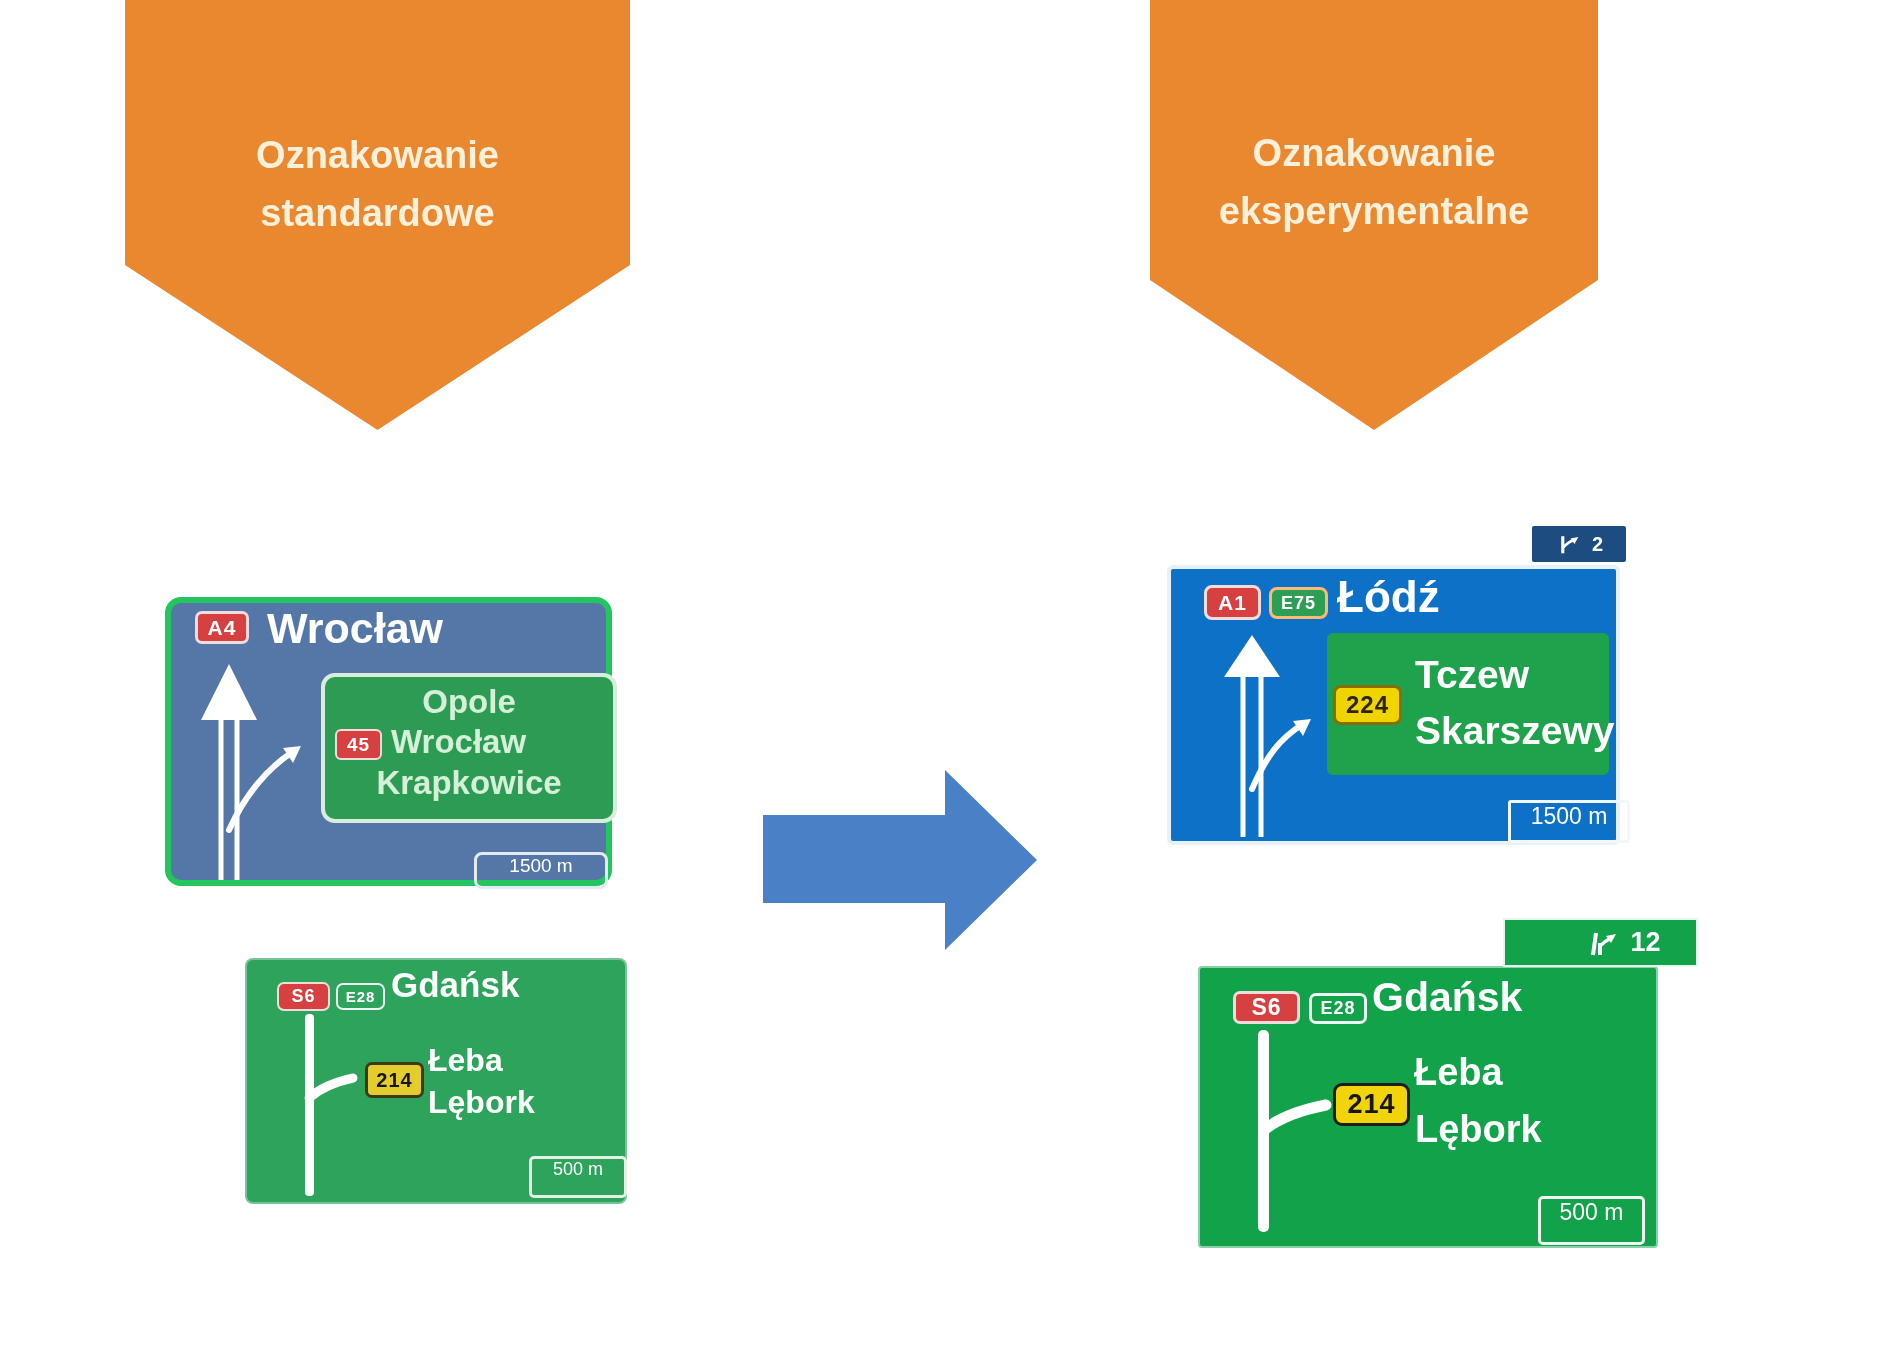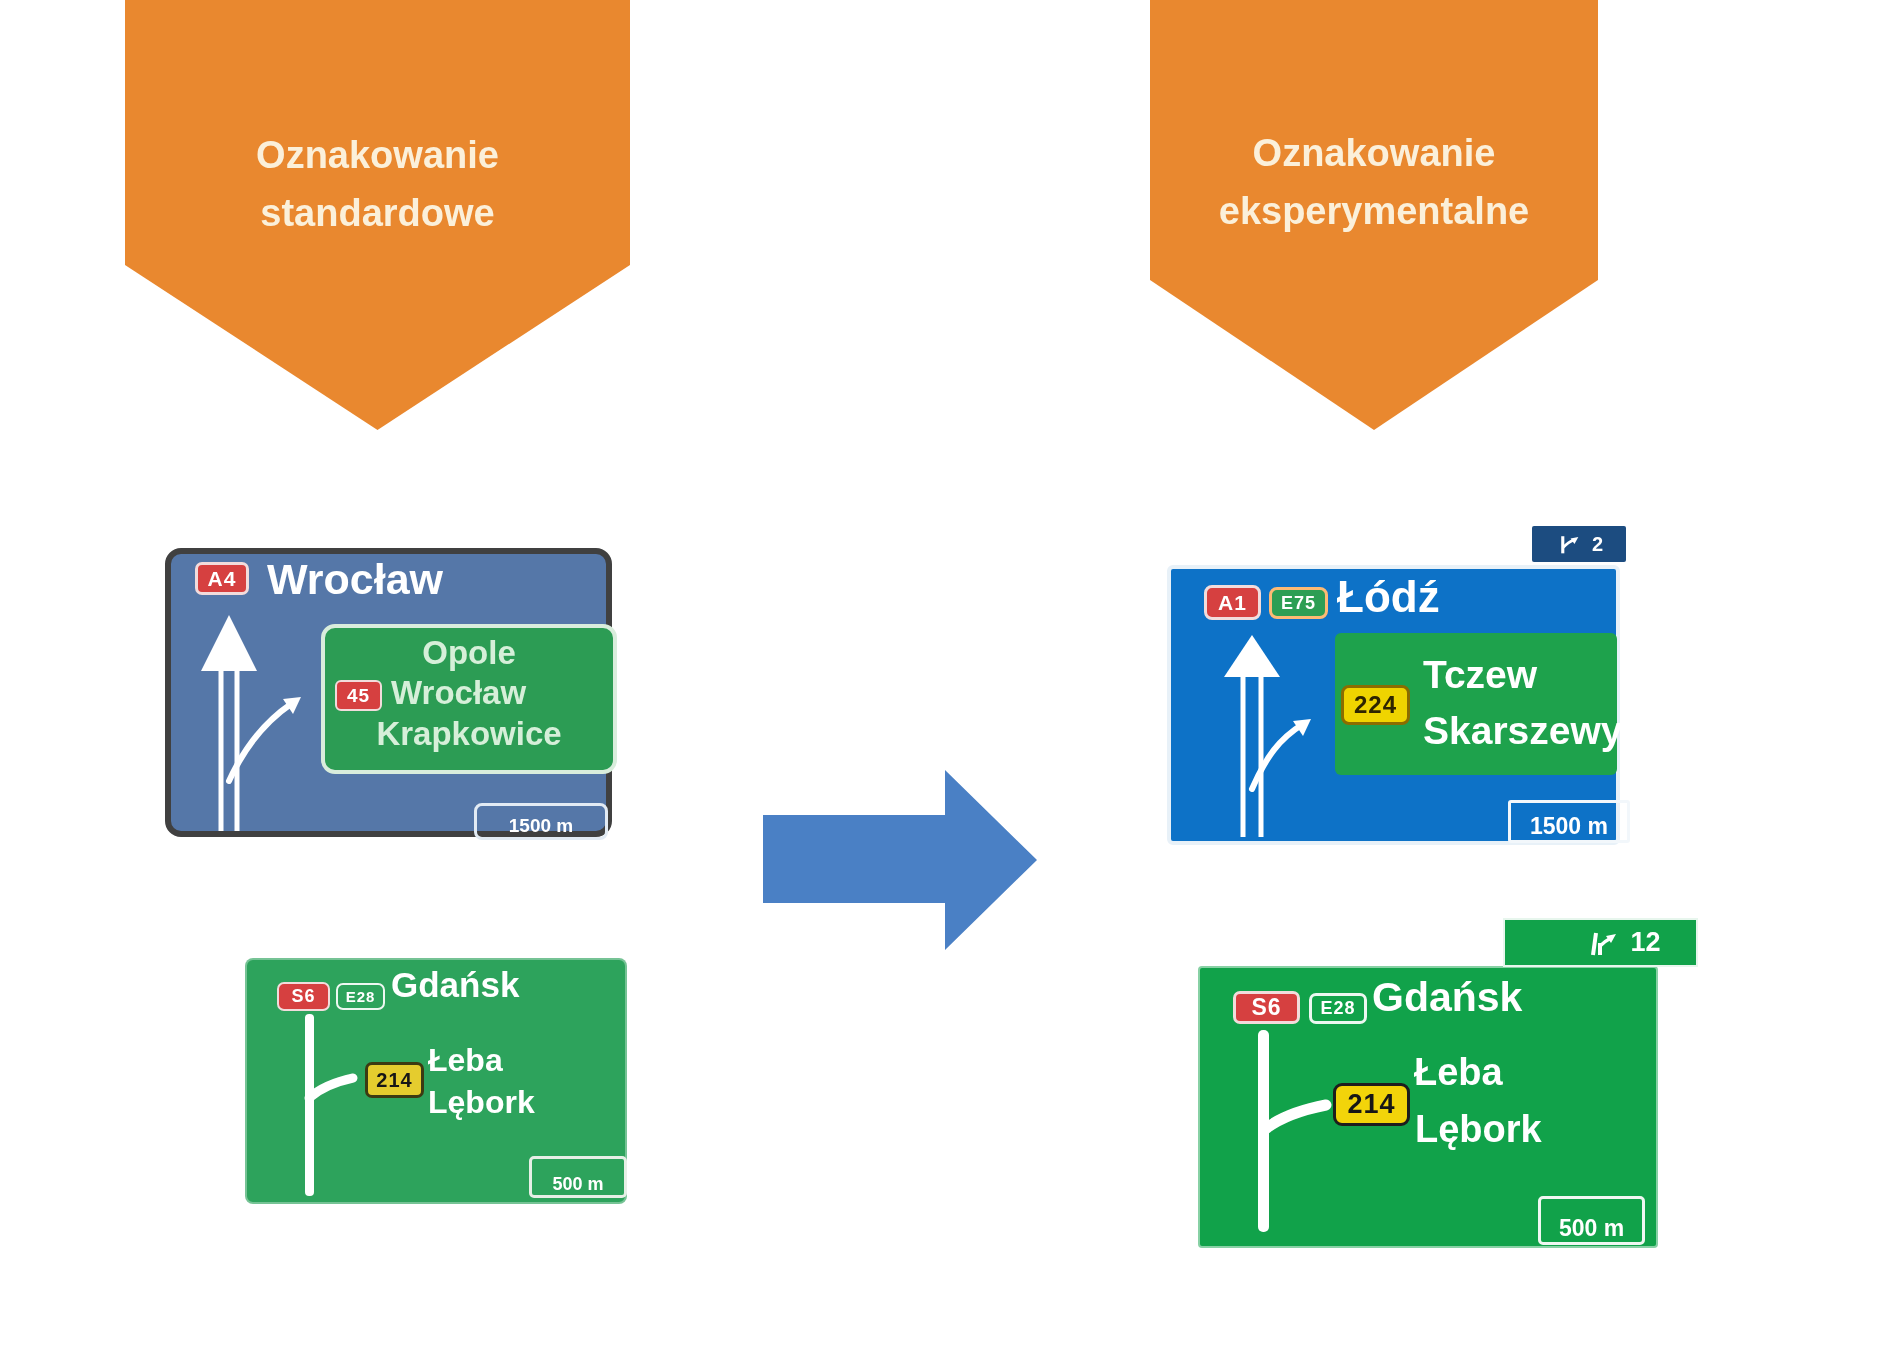--- a/index.html
+++ b/index.html
@@ -26,33 +26,33 @@
   .abs{position:absolute;box-sizing:border-box;}
   .badge{
     position:absolute;box-sizing:border-box;display:flex;align-items:center;justify-content:center;
     font-weight:700;border-radius:7px;letter-spacing:1px;
   }
   .badge.red{background:var(--red-badge,#D64040);color:#fff;border:3px solid #F2DCDC;}
   .badge.euro{background:transparent;color:#fff;border:3px solid rgba(255,255,255,.92);}
   .badge.yellow{color:#161616;}
   .cityname{position:absolute;color:#fff;font-weight:700;white-space:nowrap;}
   .distbox{
-    position:absolute;display:flex;align-items:flex-end;justify-content:center;
-    color:#fff;font-weight:700;white-space:nowrap;
+    position:absolute;display:flex;align-items:flex-start;justify-content:center;
+    color:#fff;font-weight:400;white-space:nowrap;
   }
   .exit-tab{
     position:absolute;display:flex;align-items:center;justify-content:center;gap:9px;
     color:#fff;font-weight:700;
   }
 
   
   #std-blue{
-    left:165px;top:548px;width:447px;height:289px;
+    left:165px;top:597px;width:447px;height:289px;
     background:var(--std-blue-bg,#5577A8);
-    border:6px solid #404040;border-radius:16px;padding-left:18px;
+    border:6px solid #22c55e;border-radius:16px;padding-left:18px;
   }
   #std-blue .route{left:24px;top:8px;width:54px;height:33px;font-size:21px;}
   #std-blue .cityname{left:96px;top:1px;font-size:43px;}
   #std-blue .panel{
     position:absolute;left:150px;top:70px;width:288px;height:142px;
     background:var(--std-panel-green,#2C9C54);
     border:4px solid #D9EDDC;border-radius:14px;
     color:#D6EFD9;font-size:33px;font-weight:700;
   }
   #std-blue .panel .r1{position:absolute;left:0;right:0;top:6px;text-align:center;}
@@ -89,21 +89,21 @@
     background:var(--exp-blue-bg,#0D72C7);
     border:4px solid #E8F1F8;border-radius:6px;
   }
   #exp-blue .exit-tab{left:361px;top:-43px;width:94px;height:36px;
     background:var(--exit-tab-blue,#1C4C80);font-size:20px;border-radius:2px;}
   #exp-blue .route{left:33px;top:16px;width:57px;height:35px;font-size:21px;border-radius:8px;}
   #exp-blue .euro{left:98px;top:18px;width:59px;height:32px;font-size:18px;
     background:var(--euro-badge-green,#2D9E54);border:3px solid #fdba74;border-radius:8px;}
   #exp-blue .cityname{left:166px;top:3px;font-size:44px;}
   #exp-blue .panel{
-    position:absolute;left:164px;top:64px;width:282px;height:142px;
+    position:absolute;left:156px;top:64px;width:282px;height:142px;
     background:var(--exp-panel-green,#1EA24C);border-radius:6px;color:#fff;
   }
   #exp-blue .panel .b224{left:6px;top:52px;width:69px;height:40px;font-size:24px;
     background:#EFD400;border:3px solid #8A6D00;border-radius:8px;color:#2E2500;}
   #exp-blue .panel .p1{position:absolute;left:88px;top:20px;font-size:39px;font-weight:700;white-space:nowrap;}
   #exp-blue .panel .p2{position:absolute;left:88px;top:76px;font-size:39px;font-weight:700;white-space:nowrap;text-align:center;}
   #exp-blue .distbox{left:337px;top:231px;width:116px;height:37px;border:3px solid #F2F7FB;border-radius:3px;font-size:23px;}
 
   
   #exp-green{

